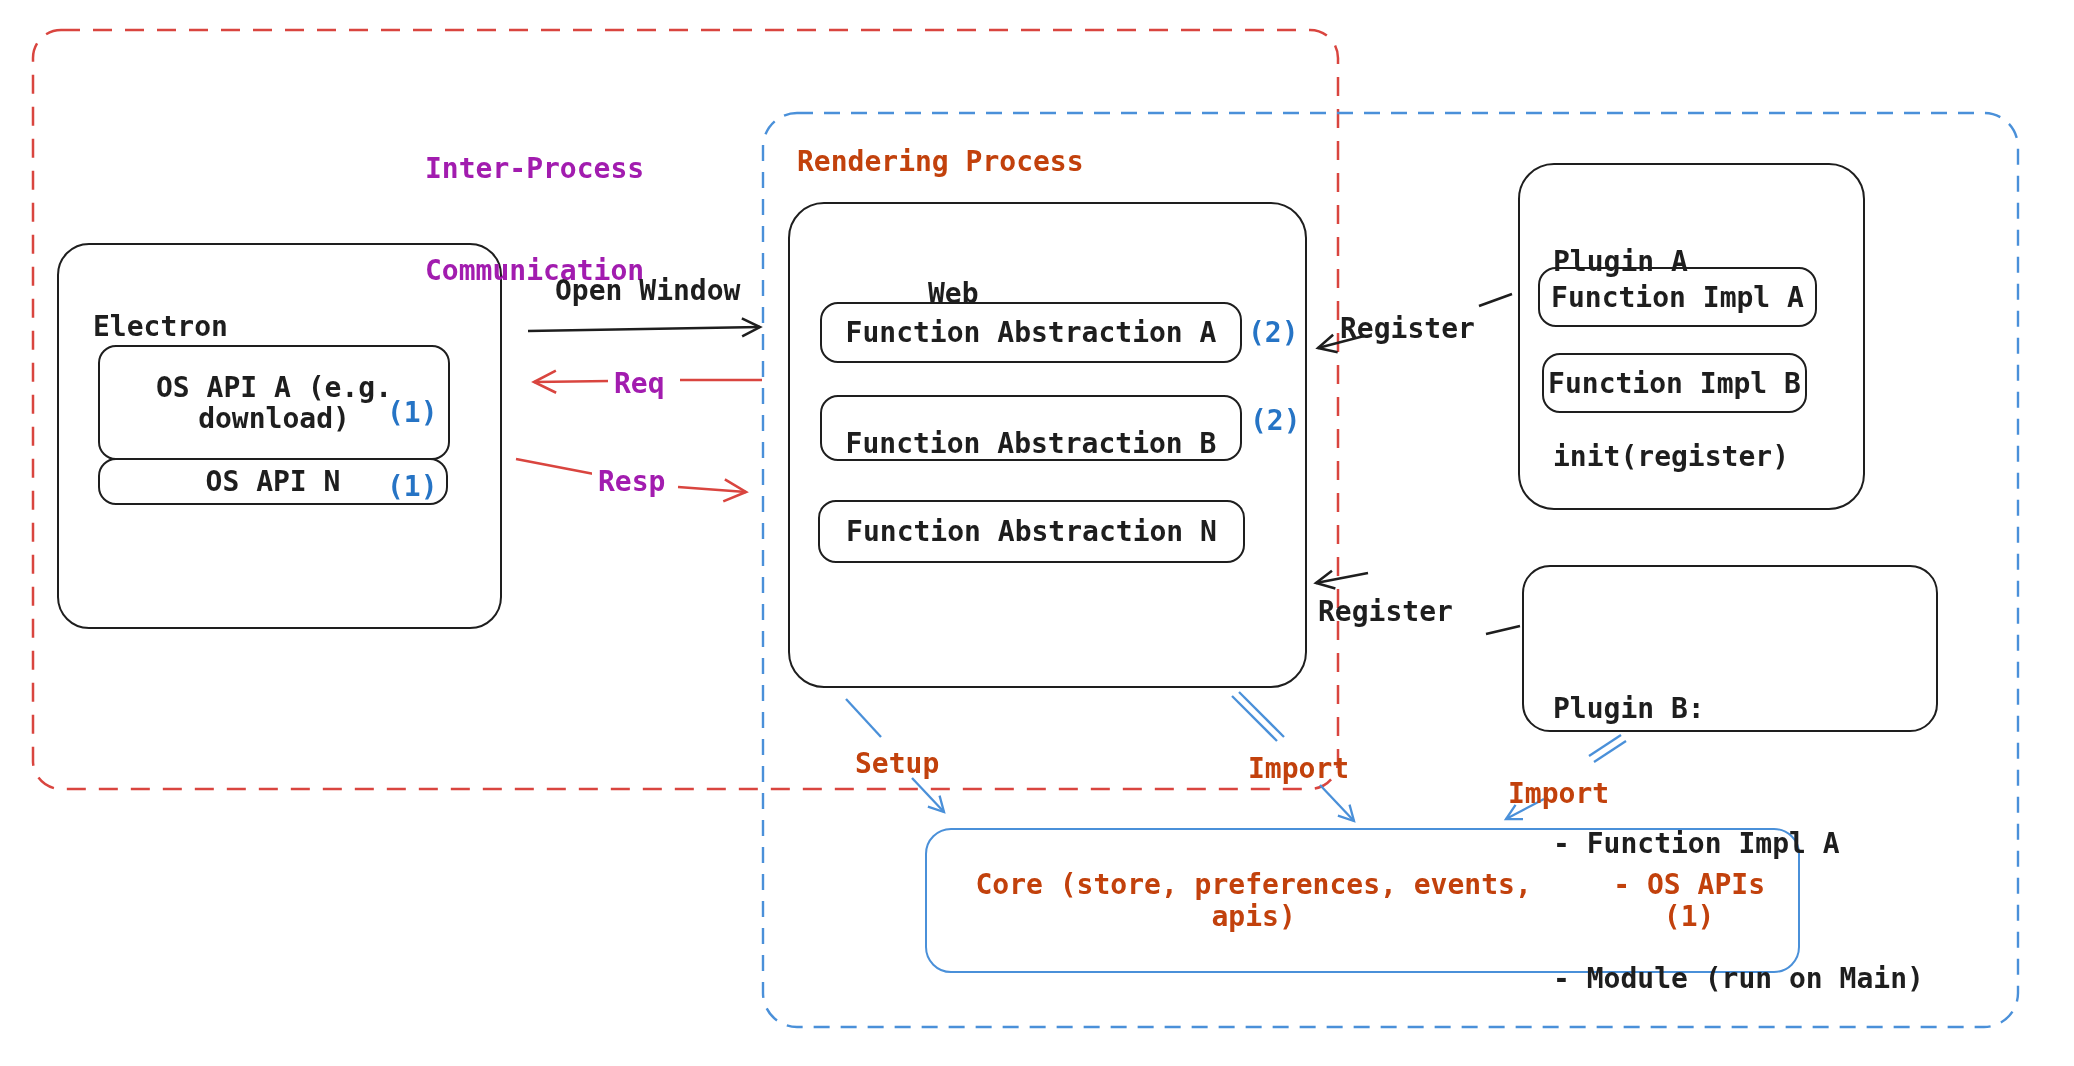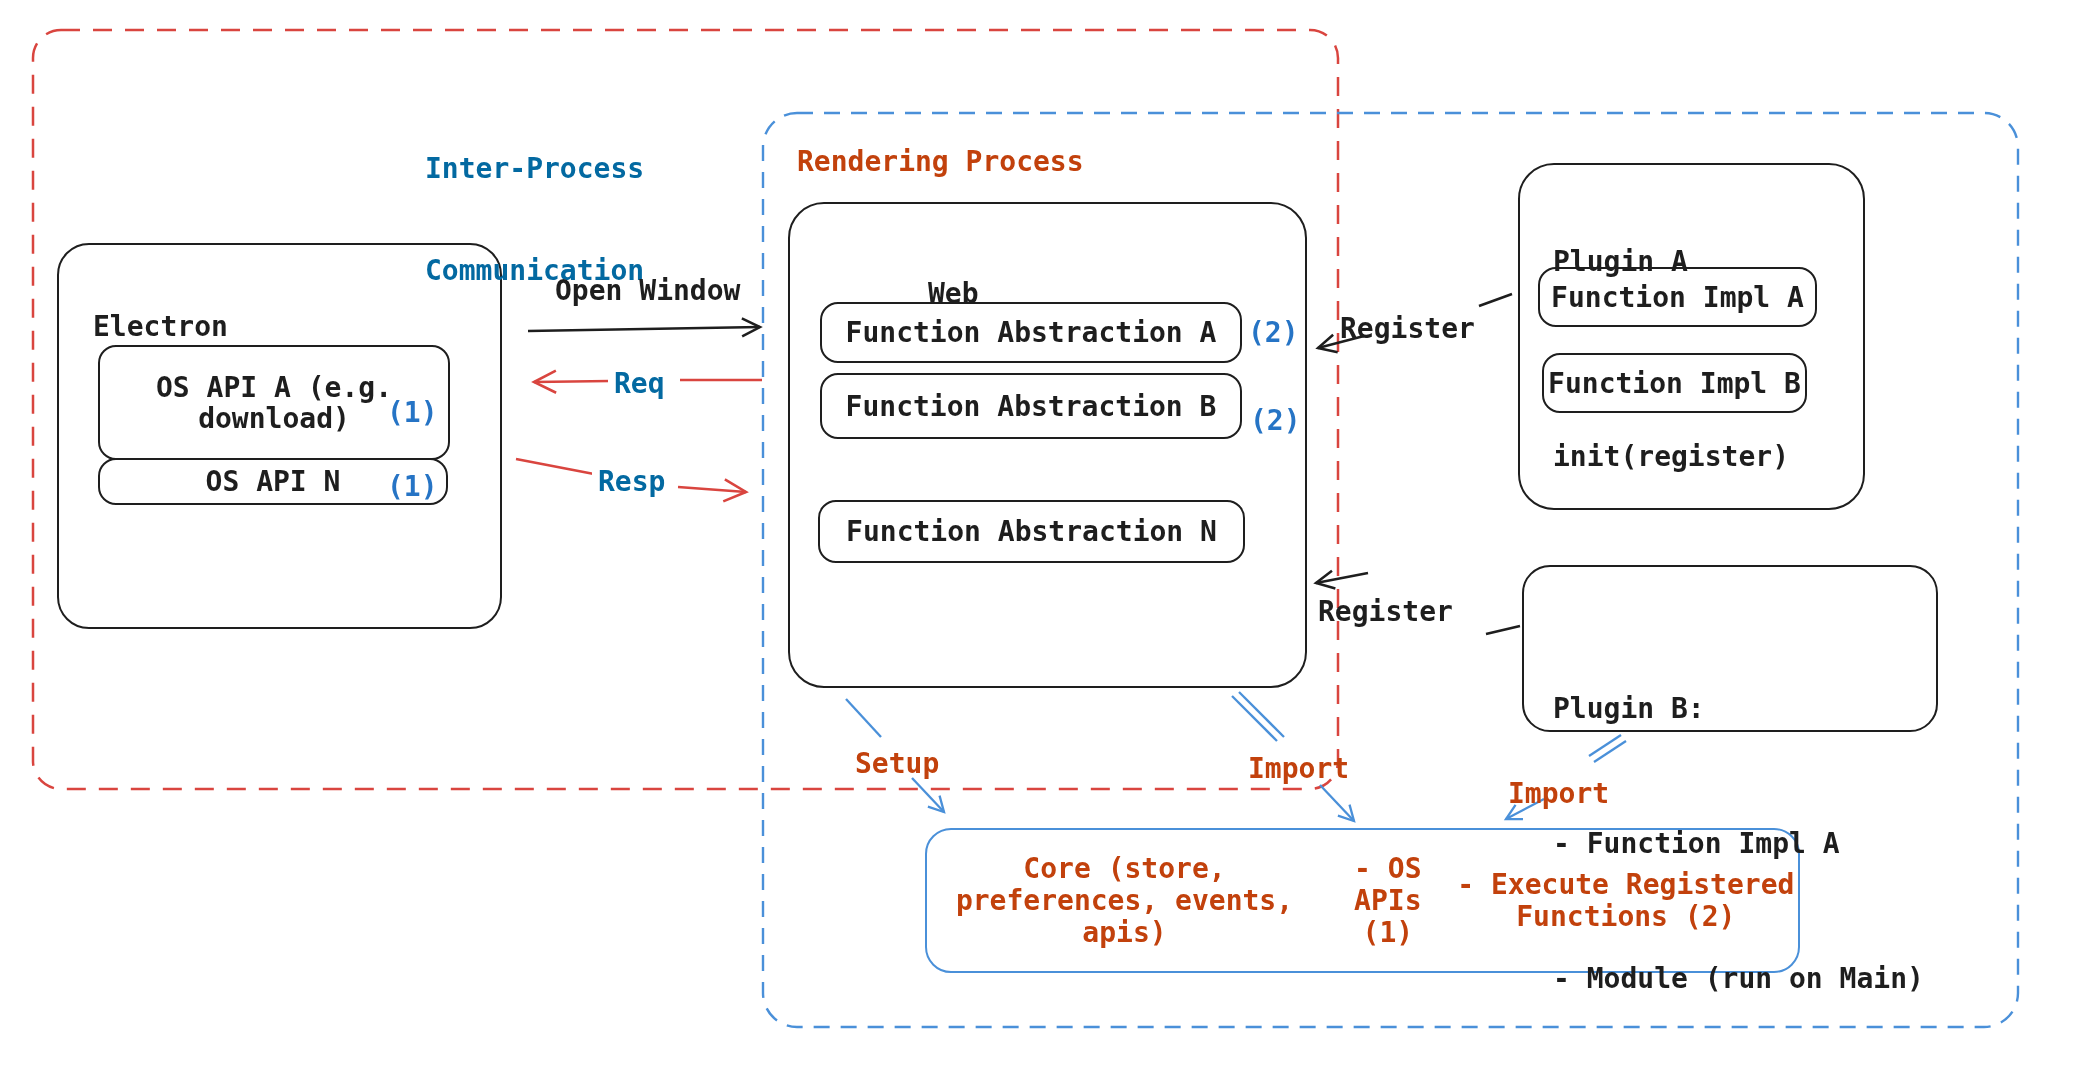--- a/index.html
+++ b/index.html
@@ -9,21 +9,21 @@
   svg.layer{position:absolute;left:0;top:0;pointer-events:none;}
   .bg{z-index:0;}
   .fg{z-index:2;}
   .box{position:absolute;border:2.6px solid #1e1e1e;border-radius:32px;background:transparent;z-index:1;box-sizing:border-box;}
   .pill{position:absolute;border:2.3px solid #1e1e1e;border-radius:18px;background:#ffffff;z-index:1;
         display:flex;align-items:center;justify-content:center;flex-direction:column;box-sizing:border-box;
         font-size:28px;line-height:31px;}
   .txt{position:absolute;font-size:28px;line-height:32px;white-space:pre;z-index:3;font-weight:600;}
   .box, .pill{font-weight:600;}
   .title{position:absolute;font-size:28px;line-height:32px;white-space:pre;z-index:3;font-weight:600;margin-top:28px;}
-  .red{color:#0369a1;}
+  .red{color:#a21caf;}
   .blue{color:#c2410c;}
   .label-bg{background:#ffffff;padding:0 6px;}
   .badge{position:absolute;z-index:3;font-size:28px;font-weight:600;color:#2674c5;white-space:pre;}
   .core-box{position:absolute;border:2.3px solid #4a90d9;border-radius:26px;z-index:1;
             display:flex;flex-direction:row;align-items:center;justify-content:center;
             font-size:28px;line-height:32px;text-align:center;box-sizing:border-box;font-weight:600;}
   .multiline{display:block;}
 </style>
 </head>
 <body>
@@ -56,21 +56,21 @@
   <span class="badge" style="left:387px;top:470px;">(1)</span>
 
   <div class="box" style="left:788px;top:202px;width:519px;height:486px;border-radius:36px;"></div>
   <div class="title" style="left:928px;top:250px;">Web</div>
 
   <div class="pill" style="left:820px;top:302px;width:422px;height:61px;">
     <span>Function Abstraction A</span>
   </div>
   <span class="badge" style="left:1248px;top:316px;">(2)</span>
 
-  <div class="pill" style="left:820px;top:373px;width:422px;height:66px;">
+  <div class="pill" style="left:820px;top:395px;width:422px;height:66px;justify-content:flex-end;">
     <span>Function Abstraction B</span>
   </div>
   <span class="badge" style="left:1250px;top:404px;">(2)</span>
 
   <div class="pill" style="left:818px;top:500px;width:427px;height:63px;">
     <span>Function Abstraction N</span>
   </div>
 
 
   <div class="box" style="left:1518px;top:163px;width:347px;height:347px;border-radius:36px;"></div>
@@ -86,21 +86,20 @@
   <div class="box" style="left:1522px;top:565px;width:416px;height:167px;border-radius:28px;"></div>
   <div class="txt" style="left:1553px;top:596px;line-height:45px;">
     <span class="multiline">Plugin B:</span>
     <span class="multiline">- Function Impl A</span>
     <span class="multiline">- Module (run on Main)</span>
   </div>
 
   <div class="core-box blue" style="left:925px;top:828px;width:875px;height:145px;">
     <span>Core (store, preferences, events, apis)</span>
     <span>- OS APIs (1)</span>
-    <span>- Execute Registered Functions (2)</span>
   </div>
 
   <svg class="layer fg" width="2074" height="1066" viewBox="0 0 2074 1066">
     <defs>
       <marker id="ah-k" orient="auto" markerWidth="26" markerHeight="22" refX="0" refY="0" viewBox="-22 -11 24 22" markerUnits="userSpaceOnUse">
         <path d="M-18,-9 L0,0 L-18,9" fill="none" stroke="#1e1e1e" stroke-width="2.5"></path>
       </marker>
       <marker id="ah-r" orient="auto" markerWidth="30" markerHeight="26" refX="0" refY="0" viewBox="-26 -13 28 26" markerUnits="userSpaceOnUse">
         <path d="M-22,-11 L0,0 L-22,11" fill="none" stroke="#d9453f" stroke-width="2.6"></path>
       </marker>

